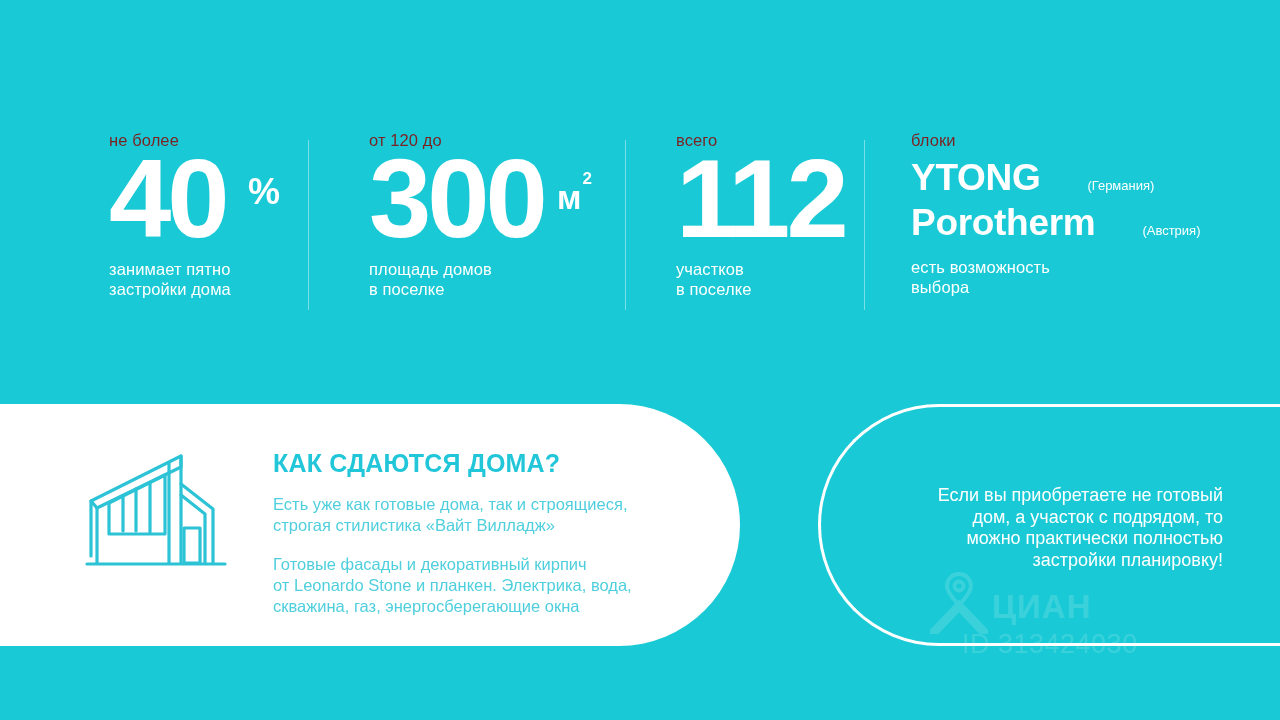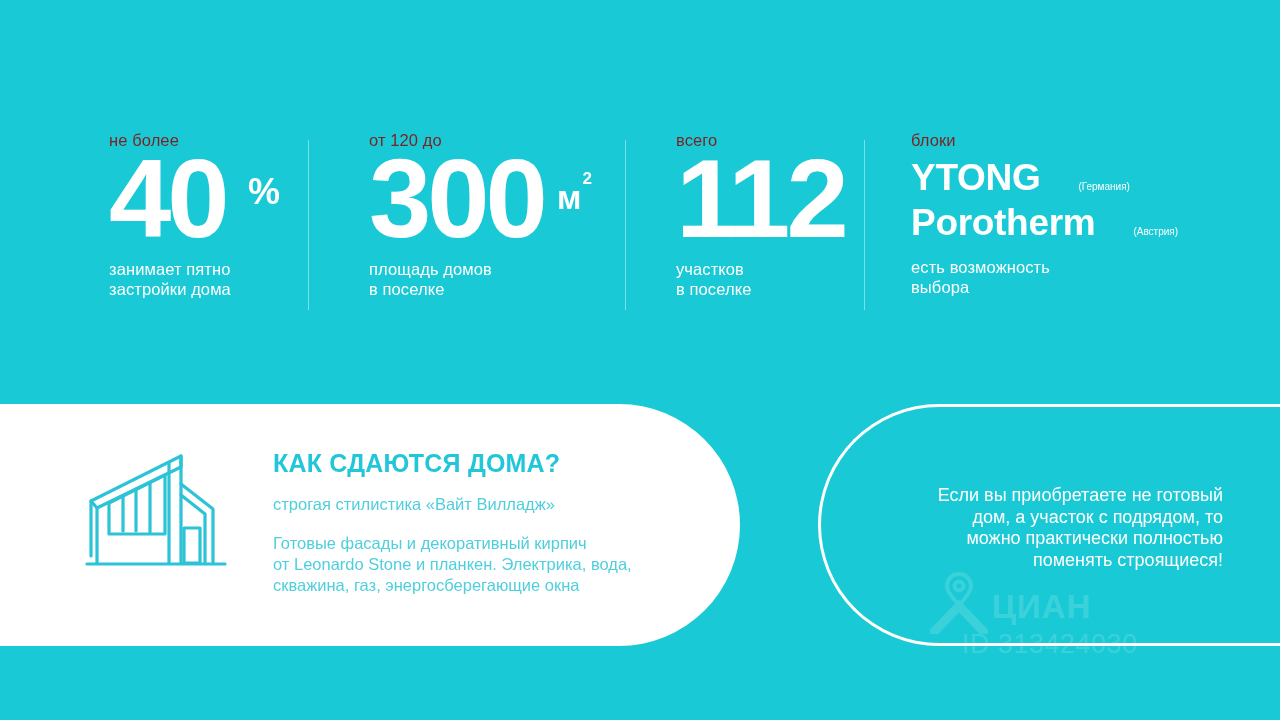--- a/index.html
+++ b/index.html
@@ -126,24 +126,24 @@
   .brand-row + .brand-row { margin-top: 4px; }
   .brand-name {
     color: #ffffff;
     font-weight: 700;
     font-size: 37px;
     line-height: 41px;
     letter-spacing: -0.3px;
   }
   .brand-country {
     color: #ffffff;
-    font-size: 10px;
+    font-size: 13px;
     line-height: 16px;
     font-weight: 400;
-    margin-left: 7px;
+    margin-left: 16px;
   }
   .stat-4 .stat-bottom { top: 126px; }
 
   
   .card-left {
     position: absolute;
     left: -60px;
     top: 404px;
     width: 800px;
     height: 242px;
@@ -324,36 +324,37 @@
         <path d="M65 37 L65 86"></path>
         <path d="M96 38 L128 63 L128 117"></path>
         <path d="M96 49 L120 68 L120 117"></path>
         <path d="M99 82 L115 82 L115 117 L99 117 Z"></path>
         <path d="M2 118 L140 118"></path>
       </svg>
     </div>
     <div class="card-left-text">
       <div class="card-title">КАК СДАЮТСЯ ДОМА?</div>
       <div class="card-para">
+        <div>Есть уже как готовые дома, так и строящиеся,</div>
         <div>строгая стилистика «Вайт Вилладж»</div>
       </div>
       <div class="card-para">
         <div>Готовые фасады и декоративный кирпич</div>
         <div>от Leonardo Stone и планкен. Электрика, вода,</div>
         <div>скважина, газ, энергосберегающие окна</div>
       </div>
     </div>
   </div>
 
   <div class="card-right">
     <div class="card-right-text">
       <div>Если вы приобретаете не готовый</div>
       <div>дом, а участок с подрядом, то</div>
       <div>можно практически полностью</div>
-      <div>поменять строящиеся!</div>
+      <div>застройки планировку!</div>
     </div>
   </div>
 
   <div class="watermark">
     <div class="wm-logo">
       <svg viewBox="0 0 58 62" width="58" height="62" fill="none">
         <path d="M29 2 C22 2 17 7.5 17 14 C17 21 29 33 29 33 C29 33 41 21 41 14 C41 7.5 36 2 29 2 Z" stroke="#ffffff" stroke-width="4"></path>
         <circle cx="29" cy="14" r="4.5" stroke="#ffffff" stroke-width="4"></circle>
         <path d="M4 60 L29 34 L54 60" stroke="#ffffff" stroke-width="9" stroke-linecap="square"></path>
       </svg>

